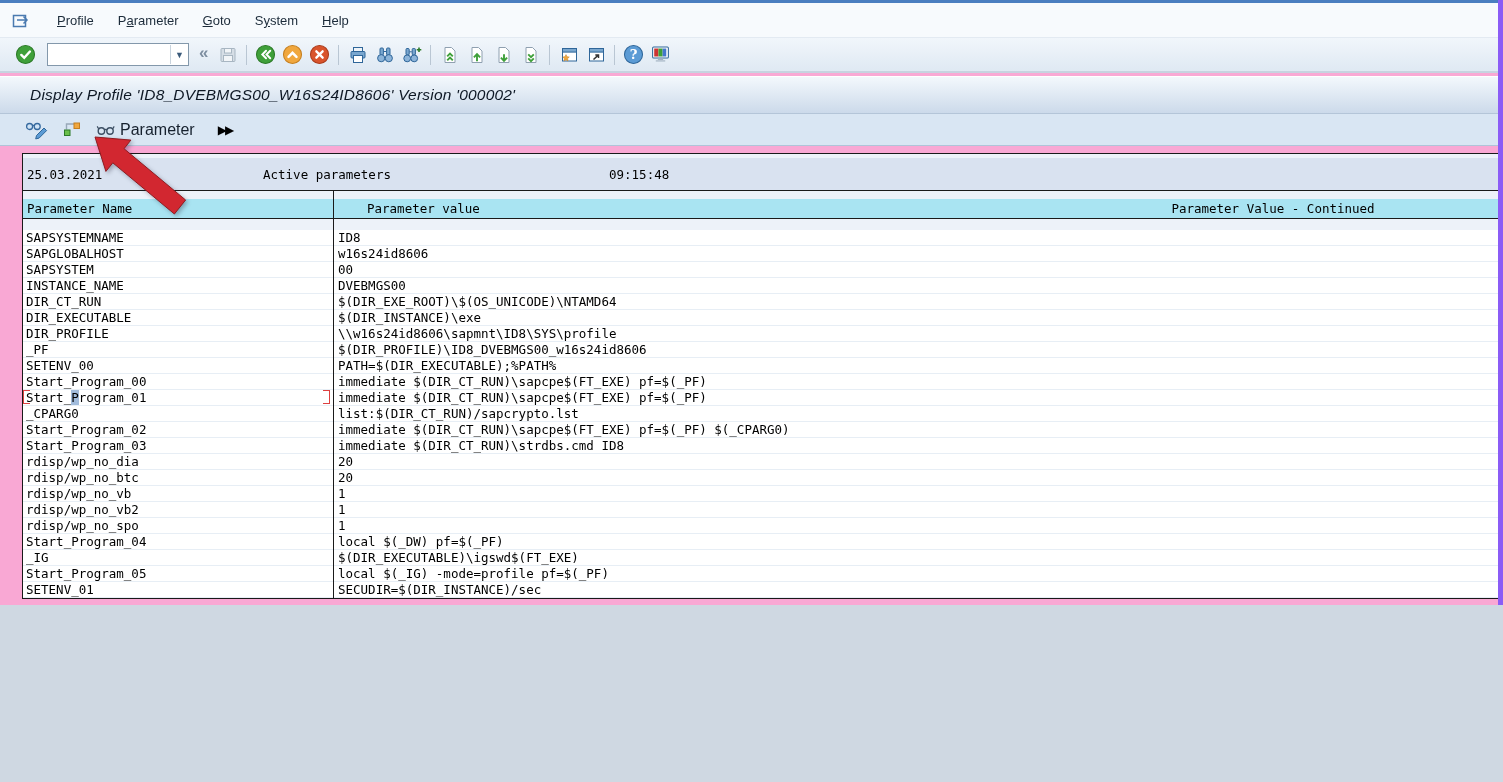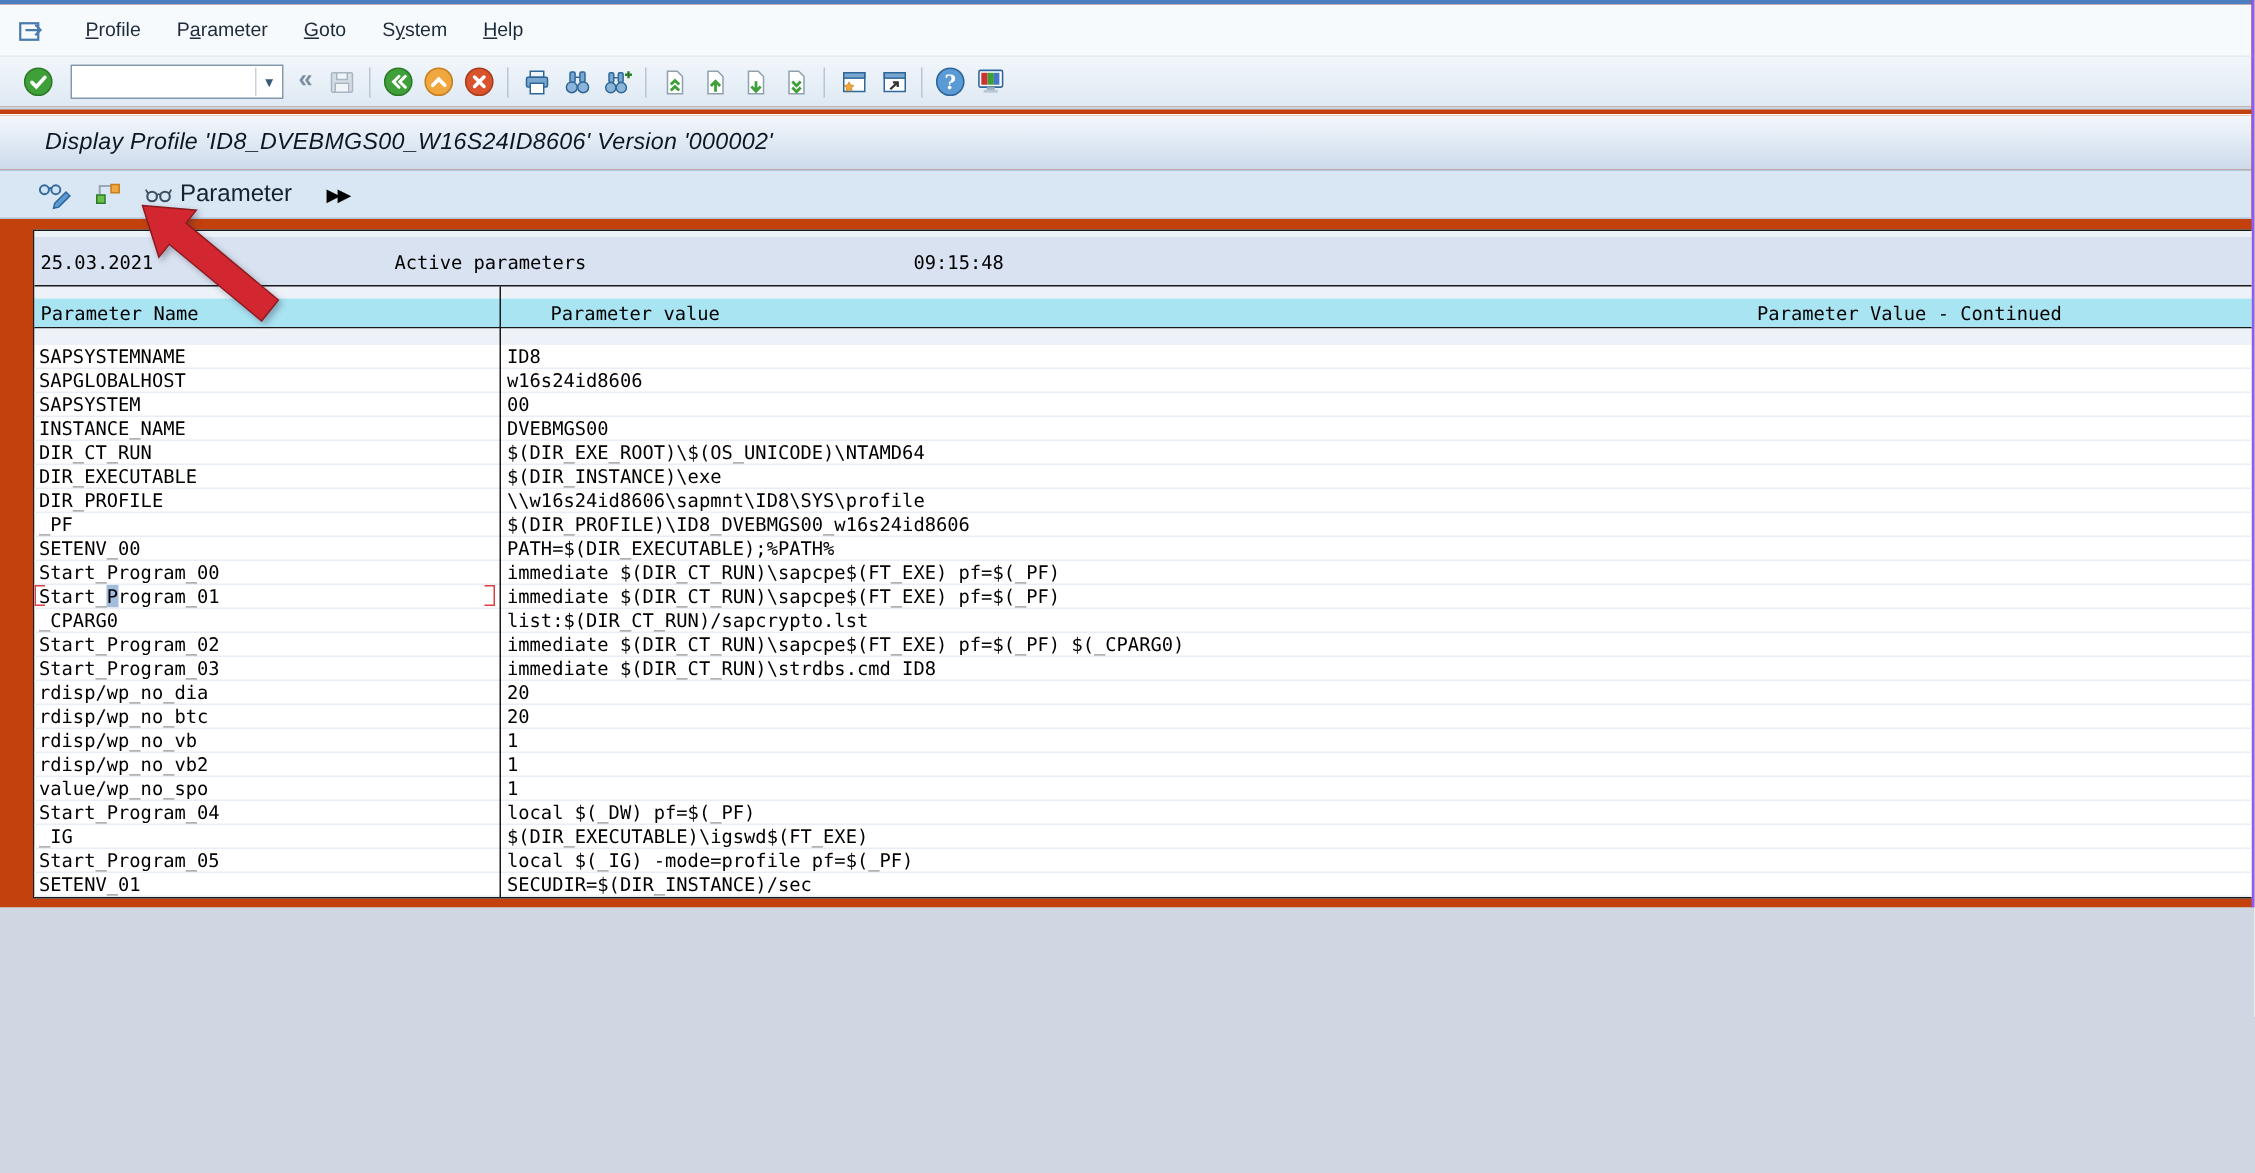--- a/index.html
+++ b/index.html
@@ -1,17 +1,17 @@
 <!DOCTYPE html>
 <html><head>
 <meta charset="utf-8">
 <style>
   html,body{margin:0;padding:0;background:#cfd8e2;}
-  .screen{position:relative;width:1503px;height:605px;background:#c2410c;overflow:hidden;
-          font-family:"Liberation Sans",sans-serif;border-right:2px solid #8b5cf6;box-sizing:border-box;}
+  .screen{position:relative;width:1503px;height:605px;background:#f9a8d4;overflow:hidden;
+          font-family:"Liberation Sans",sans-serif;border-right:5px solid #8b5cf6;box-sizing:border-box;}
   .topline{height:3px;background:#4a7ec0;}
   
   .menubar{height:34px;background:#f7fafd;display:flex;align-items:center;border-bottom:1px solid #e3eaf2;}
   .sysicon{margin:0 14px 0 12px;display:flex;align-items:center;}
   .menuitem{padding:4px 12px;font-size:13px;color:#1c2b3a;cursor:default;}
   .menuitem u{text-decoration:underline;}
   
   .toolbar{height:33px;background:linear-gradient(#f1f6fb,#dfe9f3);display:flex;align-items:center;
            border-bottom:2px solid #c6d3e0;padding-left:12px;}
   .tbtn{width:27px;height:25px;display:flex;align-items:center;justify-content:center;background:transparent;border:none;padding:0;}
@@ -305,21 +305,21 @@
         </div>
         <div class="row">
           <div class="cell name-cell">rdisp/wp_no_vb</div>
           <div class="cell val-cell">1</div>
         </div>
         <div class="row">
           <div class="cell name-cell">rdisp/wp_no_vb2</div>
           <div class="cell val-cell">1</div>
         </div>
         <div class="row">
-          <div class="cell name-cell">value/wp_no_spo</div>
+          <div class="cell name-cell">rdisp/wp_no_spo</div>
           <div class="cell val-cell">1</div>
         </div>
         <div class="row">
           <div class="cell name-cell">Start_Program_04</div>
           <div class="cell val-cell">local $(_DW) pf=$(_PF)</div>
         </div>
         <div class="row">
           <div class="cell name-cell">_IG</div>
           <div class="cell val-cell">$(DIR_EXECUTABLE)\igswd$(FT_EXE)</div>
         </div>

